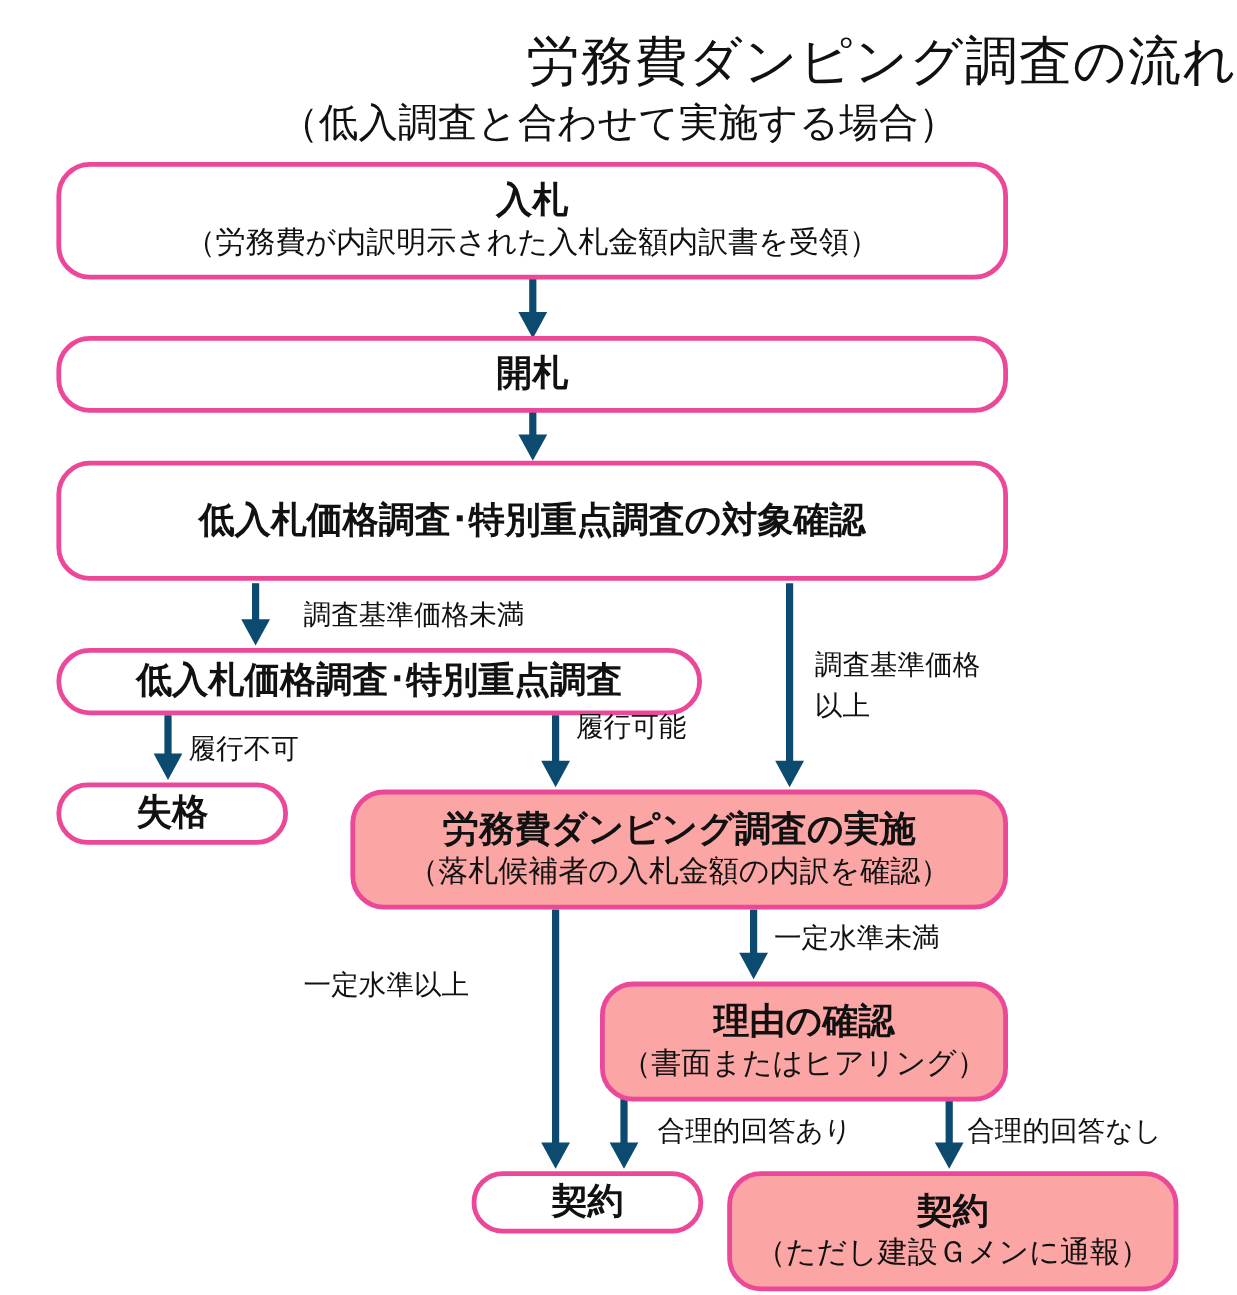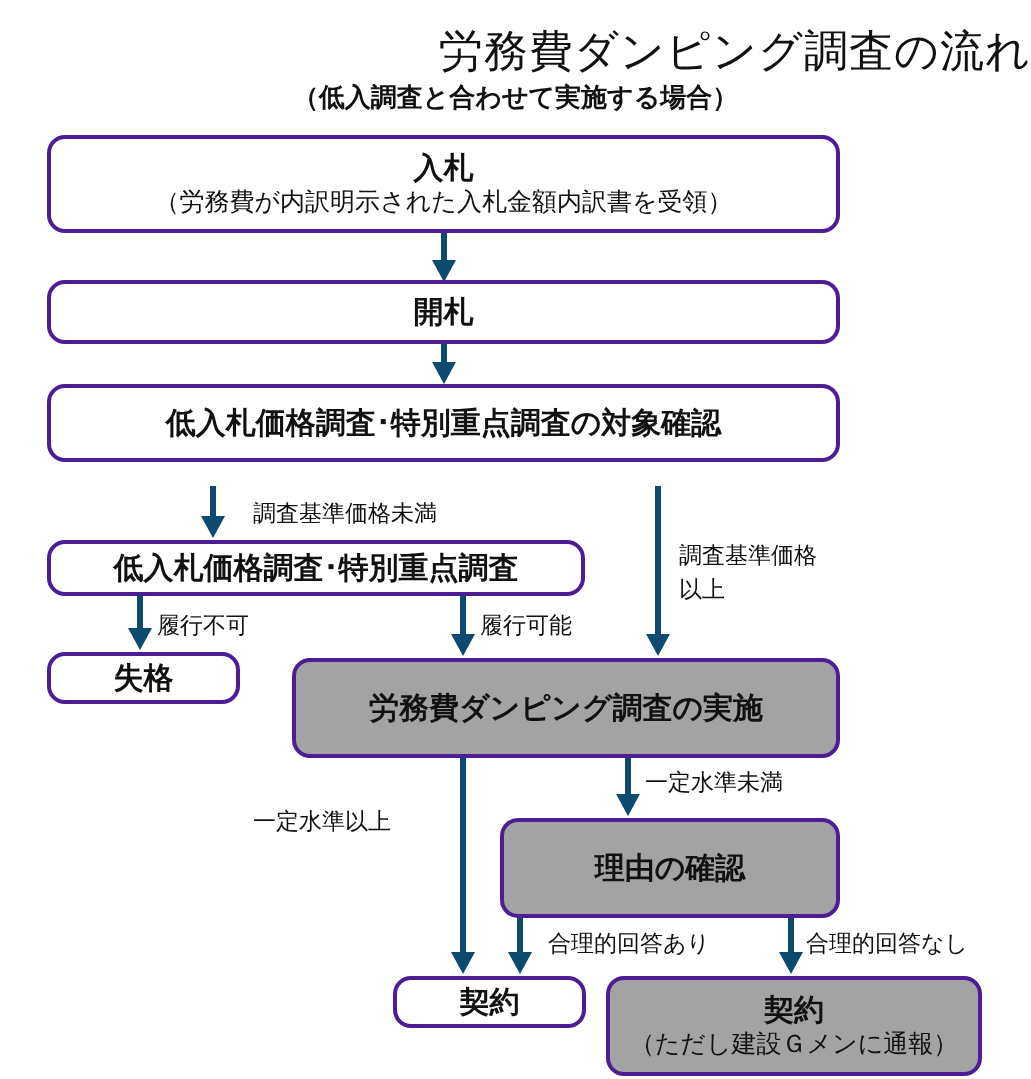--- a/index.html
+++ b/index.html
@@ -1,25 +1,25 @@
 <!DOCTYPE html>
 <html><head>
 <meta charset="utf-8">
 <style>
   html, body { margin: 0; padding: 0; background: #ffffff; }
   body { width: 1031px; height: 1079px; position: relative; overflow: hidden;
          font-family: "DejaVu Sans", "Liberation Sans", sans-serif; color: #111; }
   .title { position: absolute; left: 0; width: 1031px; text-align: right; top: 22px;
            font-size: 44px; font-weight: normal; letter-spacing: 1px; }
   .subtitle { position: absolute; left: 0; width: 1031px; text-align: center; top: 80px;
-              font-size: 26px; font-weight: bold; }
-  .box { position: absolute; box-sizing: border-box; border: 4px solid #4c1d95; border-radius: 18px;
+              font-size: 33px; }
+  .box { position: absolute; box-sizing: border-box; border: 4px solid #ec4899; border-radius: 28px;
          background: #ffffff; display: flex; flex-direction: column; align-items: center;
          justify-content: center; text-align: center; }
-  .box.teal { background: #a3a3a3; }
+  .box.teal { background: #fca5a5; }
   .box .main { font-weight: bold; font-size: 30px; line-height: 1.2; }
   .box .sub { font-size: 25px; line-height: 1.3; }
   .label { position: absolute; font-size: 23px; white-space: nowrap; line-height: 1.35; }
   svg.arrows { position: absolute; left: 0; top: 0; }
 </style>
 </head>
 <body>
 
 <div class="title">労務費ダンピング調査の流れ</div>
 <div class="subtitle">（低入調査と合わせて実施する場合）</div>
@@ -74,50 +74,52 @@
 
 <div class="box" style="left:47px; top:135px; width:793px; height:98px;">
   <div class="main">入札</div>
   <div class="sub">（労務費が内訳明示された入札金額内訳書を受領）</div>
 </div>
 
 <div class="box" style="left:47px; top:280px; width:793px; height:64px;">
   <div class="main">開札</div>
 </div>
 
-<div class="box" style="left:47px; top:384px; width:793px; height:78px;">
+<div class="box" style="left:47px; top:384px; width:793px; height:100px;">
   <div class="main">低入札価格調査･特別重点調査の対象確認</div>
 </div>
 
 <div class="box" style="left:47px; top:540px; width:538px; height:56px;">
   <div class="main">低入札価格調査･特別重点調査</div>
 </div>
 
 <div class="box" style="left:47px; top:652px; width:193px; height:52px;">
   <div class="main">失格</div>
 </div>
 
 <div class="box teal" style="left:292px; top:658px; width:548px; height:100px;">
   <div class="main">労務費ダンピング調査の実施</div>
+  <div class="sub">（落札候補者の入札金額の内訳を確認）</div>
 </div>
 
 <div class="box teal" style="left:500px; top:818px; width:340px; height:100px;">
   <div class="main">理由の確認</div>
+  <div class="sub">（書面またはヒアリング）</div>
 </div>
 
 <div class="box" style="left:393px; top:976px; width:193px; height:52px;">
   <div class="main">契約</div>
 </div>
 
 <div class="box teal" style="left:606px; top:976px; width:376px; height:100px;">
   <div class="main">契約</div>
   <div class="sub">（ただし建設Ｇメンに通報）</div>
 </div>
 
 <div class="label" style="left:253px; top:498px;">調査基準価格未満</div>
 <div class="label" style="left:679px; top:540px;">調査基準価格</div>
 <div class="label" style="left:679px; top:574px;">以上</div>
 <div class="label" style="left:157px; top:610px;">履行不可</div>
-<div class="label" style="left:480px; top:610px;">履行可能</div>
+<div class="label" style="left:480px; top:591px;">履行可能</div>
 <div class="label" style="left:645px; top:767px;">一定水準未満</div>
 <div class="label" style="left:253px; top:806px;">一定水準以上</div>
 <div class="label" style="left:548px; top:928px;">合理的回答あり</div>
 <div class="label" style="left:806px; top:928px;">合理的回答なし</div>
 
 </body></html>

